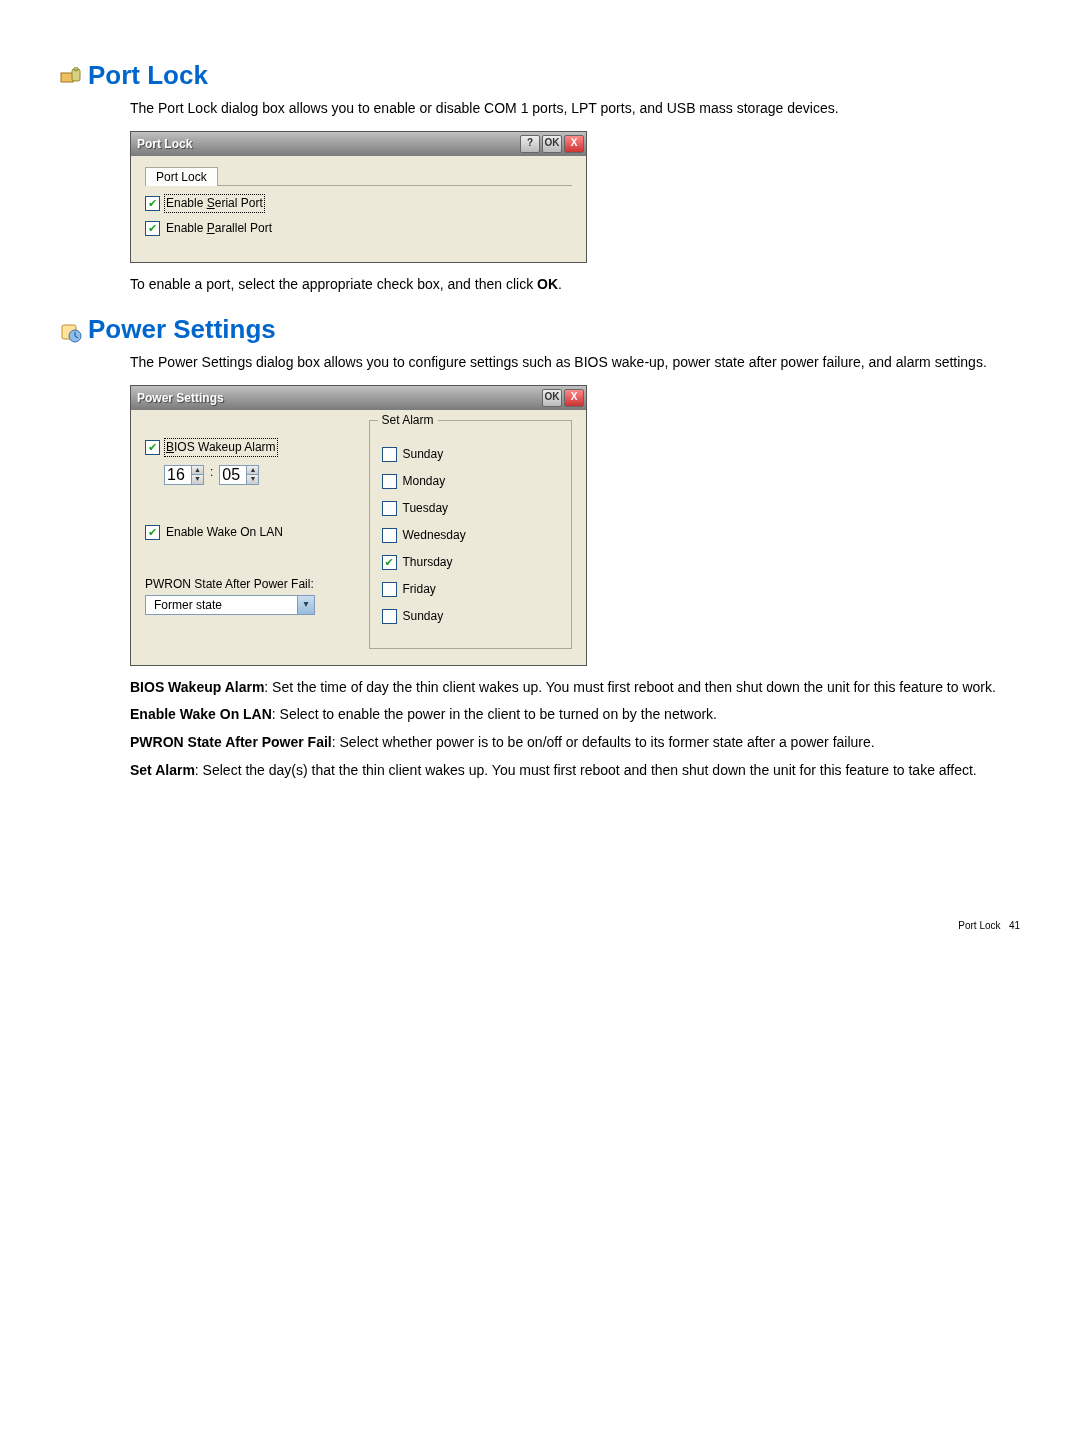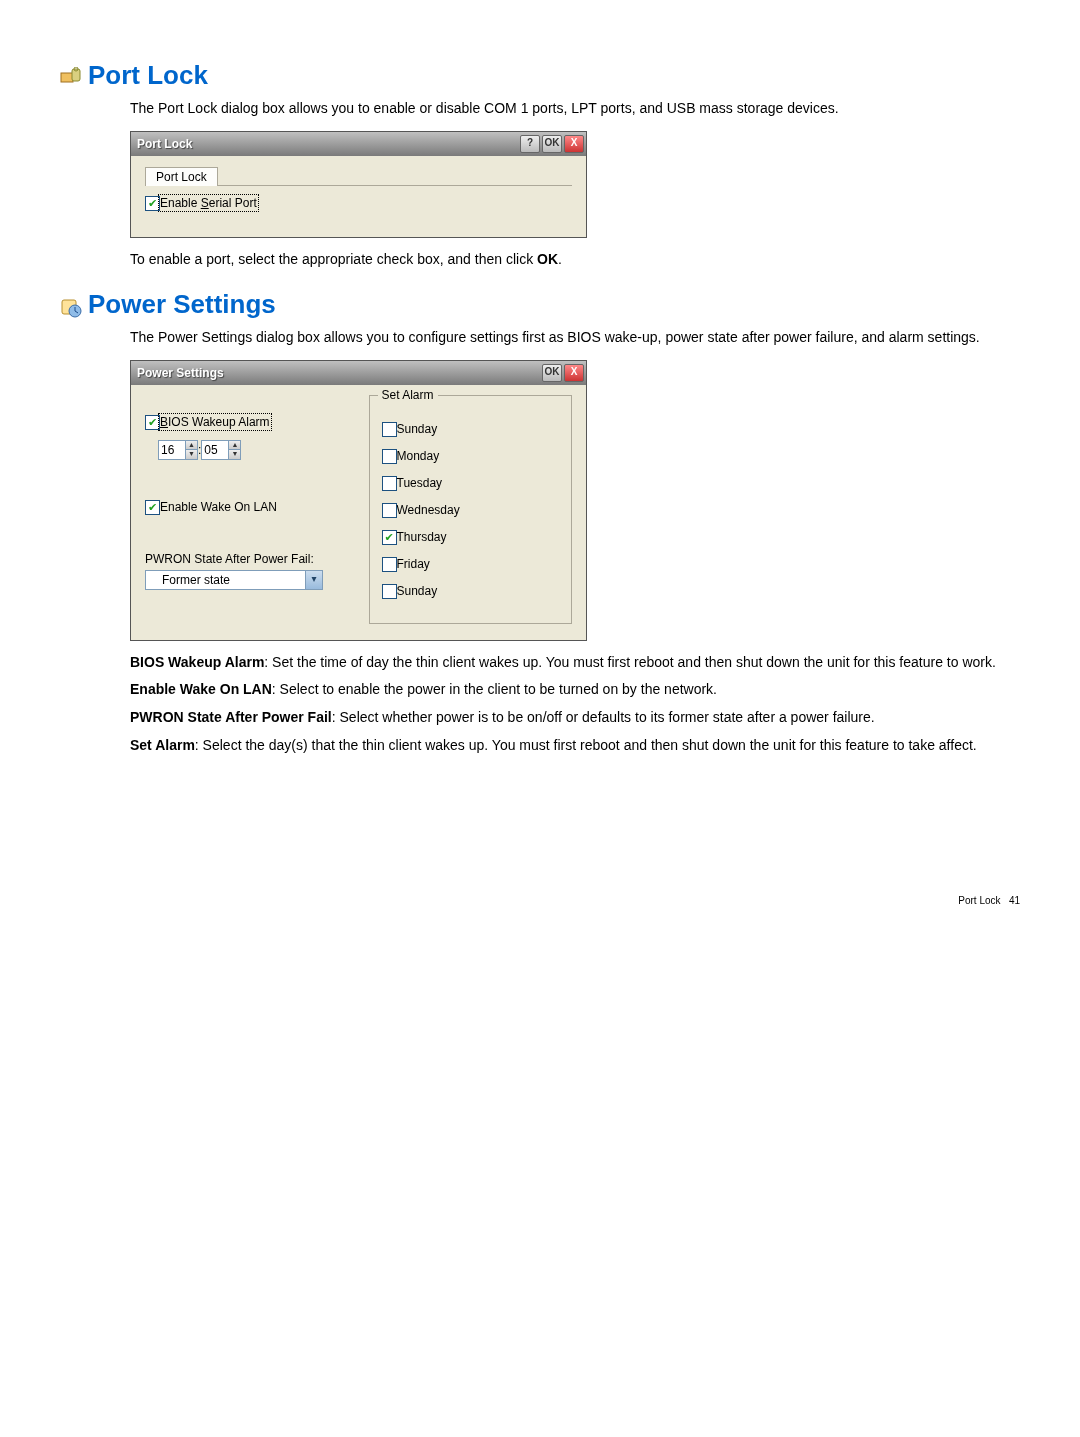--- a/index.html
+++ b/index.html
@@ -76,21 +76,21 @@
     background: #ece9d8;
     border: 1px solid #aca899;
     border-bottom: none;
     padding: 2px 10px;
     position: relative;
     top: 1px;
     background: #fdfdfb;
   }
   .chk-row {
     display: flex;
-    align-items: center;
+    gap: 6px;
     margin: 10px 0;
   }
   .chk {
     width: 13px;
     height: 13px;
     border: 1px solid #1c5180;
     background: #fff;
     display: inline-flex;
     align-items: center;
     justify-content: center;
@@ -111,21 +111,21 @@
   .ps-right { flex: 1; }
   .spin {
     display: inline-flex;
     border: 1px solid #7f9db9;
     background: #fff;
     height: 18px;
   }
   .spin input {
     width: 22px;
     border: none;
-    font-size: 12px;
+    font-size: 16px;
     padding: 0 2px;
     font-family: Tahoma, Arial, sans-serif;
   }
   .spin .arrows {
     display: flex;
     flex-direction: column;
     width: 12px;
   }
   .spin .arrow {
     flex:1;
@@ -153,21 +153,21 @@
   }
   .fieldset .chk-row { margin: 12px 0; }
   .select {
     display: inline-flex;
     border: 1px solid #7f9db9;
     background: #fff;
     width: 160px;
     height: 18px;
     align-items: center;
     justify-content: space-between;
-    padding-left: 16px;
+    padding-left: 8px;
   }
   .select .dd {
     width: 16px;
     height: 100%;
     background: linear-gradient(#cde,#9bd);
     border-left: 1px solid #7f9db9;
     text-align: center;
     font-size: 10px;
     color: #246;
     line-height: 16px;
@@ -212,40 +212,44 @@
   </div>
   <div class="dialog-body">
     <div class="tab-strip">
       <div class="tab">Port Lock</div>
     </div>
     <div id="pl-checks">
         <div class="chk-row">
           <span class="chk checked"></span>
           <span class="dotted-focus">Enable <span class="u">S</span>erial Port</span>
         </div>
+        <div class="chk-row">
+          <span class="chk checked"></span>
+          <span>Enable <span class="u">P</span>arallel Port</span>
+        </div>
       </div>
   </div>
 </div>
 
 <p class="body-text">
   <span>To enable a port, select the appropriate check box, and then click </span><b>OK</b><span>.</span>
 </p>
 
 <h1 class="section">
   <span class="hicon">
     <svg width="22" height="22">
         <rect x="2" y="4" width="14" height="14" rx="2" fill="#ffe39a" stroke="#b89030"></rect>
         <circle cx="15" cy="15" r="6" fill="#8fbce8" stroke="#3a6ca8"></circle>
         <path d="M15 11 v4 l3 2" stroke="#1a4a88" fill="none"></path>
       </svg>
   </span>
   <span>Power Settings</span>
 </h1>
 
-<p class="body-text">The Power Settings dialog box allows you to configure settings first as BIOS wake-up, power state after power failure, and alarm settings.</p>
+<p class="body-text">The Power Settings dialog box allows you to configure settings such as BIOS wake-up, power state after power failure, and alarm settings.</p>
 
 <div class="dialog">
   <div class="titlebar">
     <span class="title">Power Settings</span>
     <span class="buttons">
       <span class="tb-btn">OK</span>
       <span class="tb-btn close">X</span>
     </span>
   </div>
   <div class="dialog-body">

